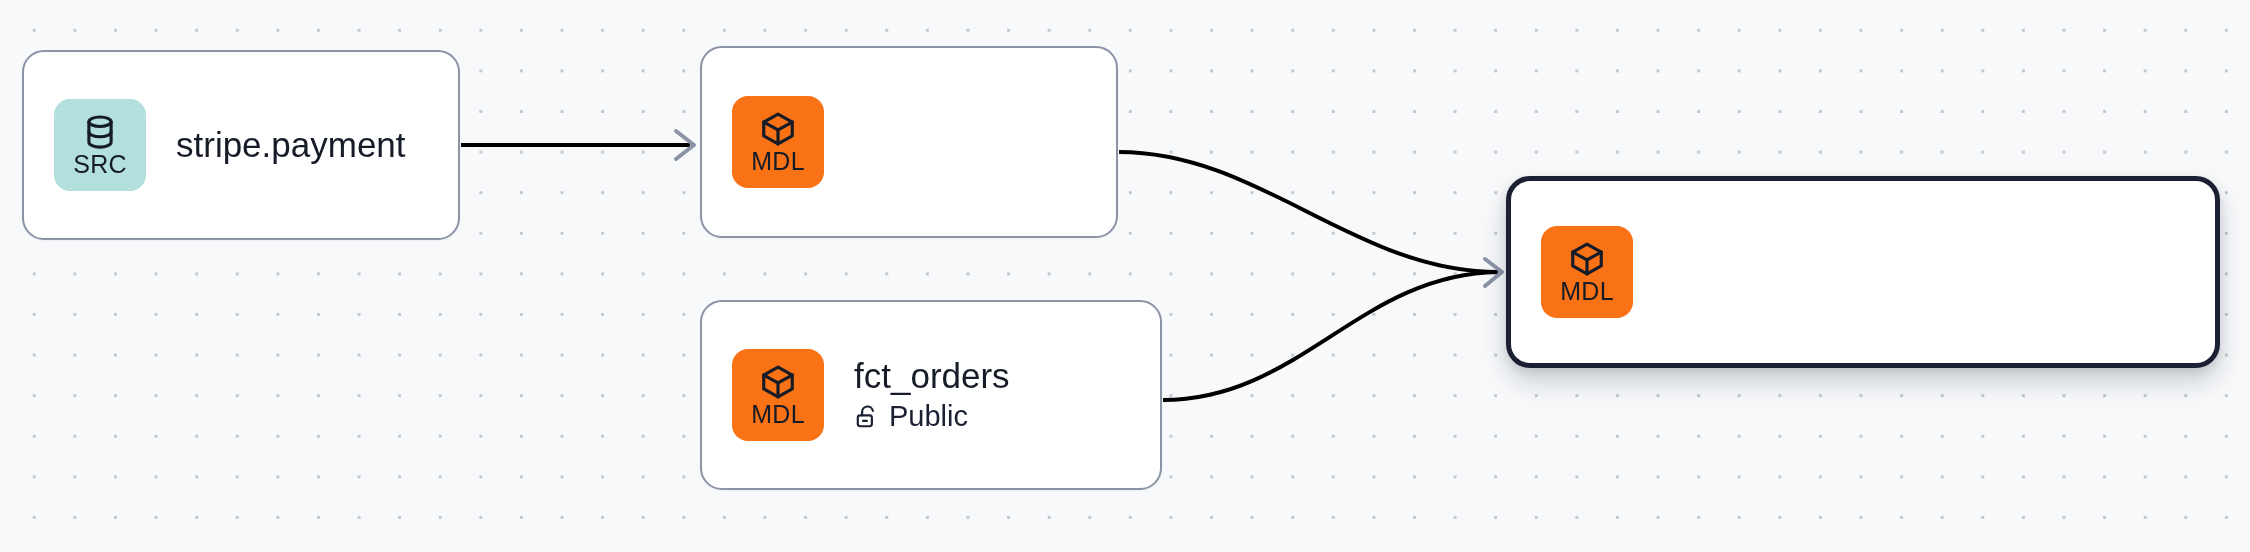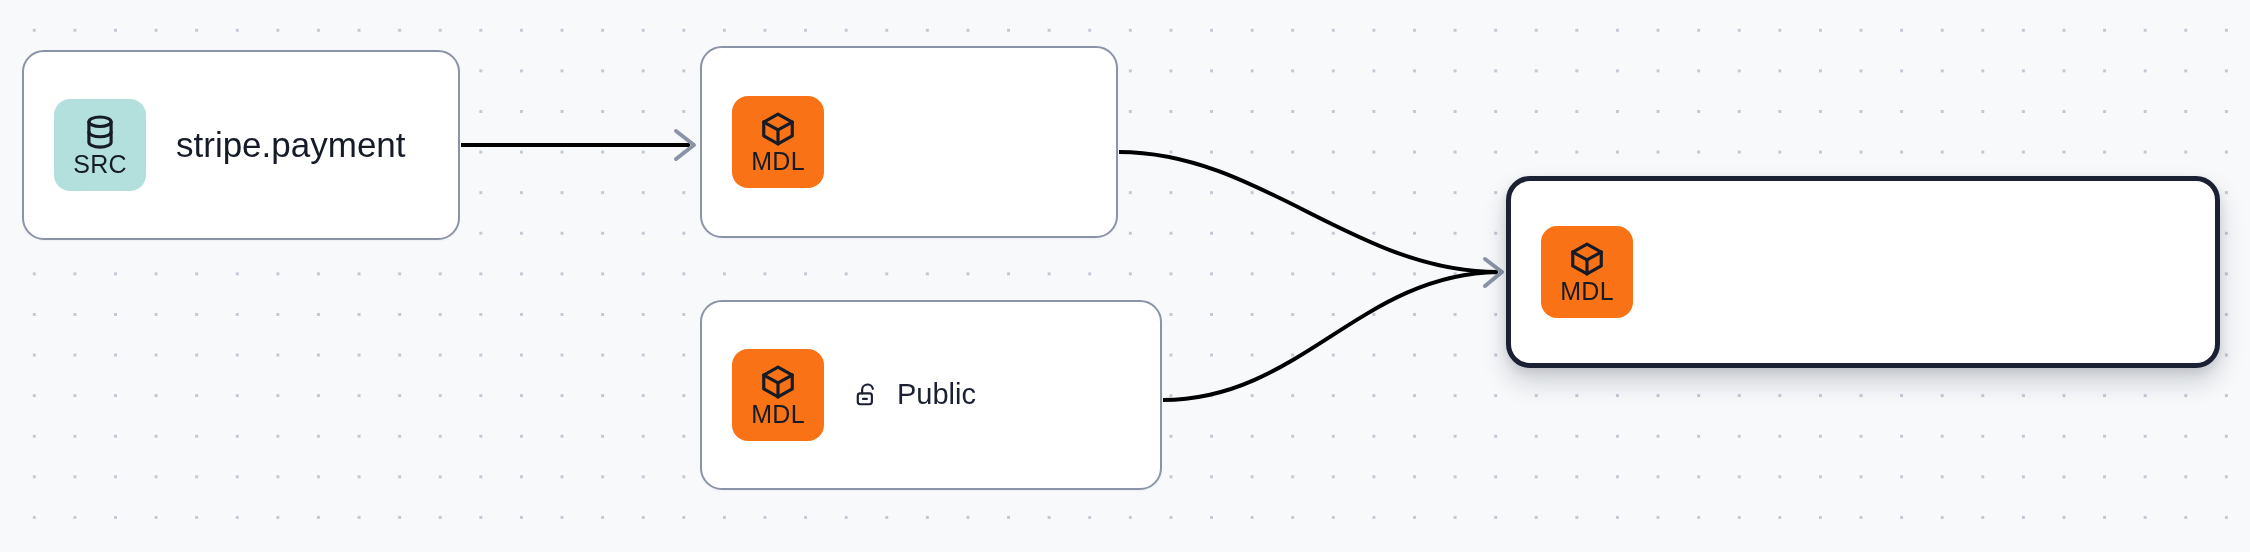--- a/index.html
+++ b/index.html
@@ -91,21 +91,21 @@
   .node-title {
     font-size: 35px;
     color: #151b27;
     line-height: 1.1;
     white-space: nowrap;
     font-family: "Liberation Sans", sans-serif;
   }
   .node-sub {
     display: flex;
     align-items: center;
-    gap: 17px;
+    gap: 9px;
     font-size: 29px;
     color: #1b2132;
     line-height: 1.1;
     white-space: nowrap;
   }
   .node-sub svg {
     display: block;
     width: 26px;
     height: 26px;
     flex: 0 0 auto;
@@ -173,20 +173,21 @@
       <span>
         <svg viewBox="0 0 24 24" fill="none" stroke="#151b27" stroke-width="2" stroke-linecap="round" stroke-linejoin="round">
           <path d="M12 2.6 L21 7.6 v8.8 L12 21.4 L3 16.4 V7.6 Z"></path>
           <path d="M3 7.6 L12 12.6 L21 7.6"></path>
           <path d="M12 12.6 V21.4"></path>
         </svg>
       </span>
       <span class="badge-text">MDL</span>
     </div>
     <div class="node-body">
+      <div class="node-title">fct_orders</div>
       <div class="node-sub">
         <span>
           <svg viewBox="0 0 24 24" fill="none" stroke="#1b2132" stroke-width="2" stroke-linecap="round" stroke-linejoin="round">
             <rect x="3.5" y="10.5" width="13" height="10" rx="2.2"></rect>
             <path d="M7.5 10.5 V7.2 a5 5 0 0 1 9.9 -0.9"></path>
             <path d="M8.3 15.6 h3.6"></path>
           </svg>
         </span>
         <span>Public</span>
       </div>

